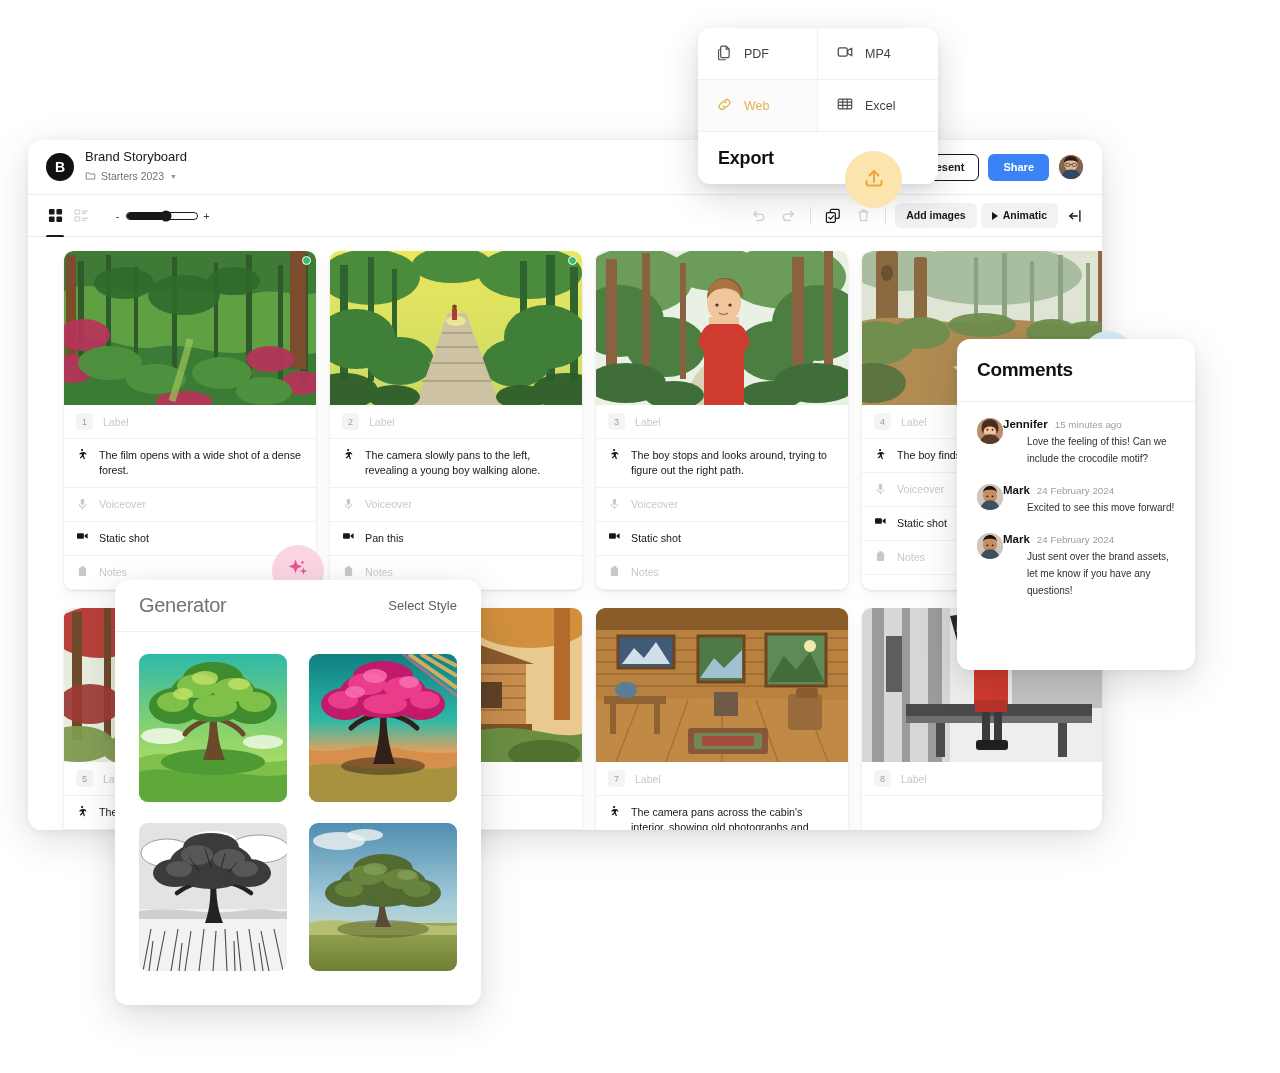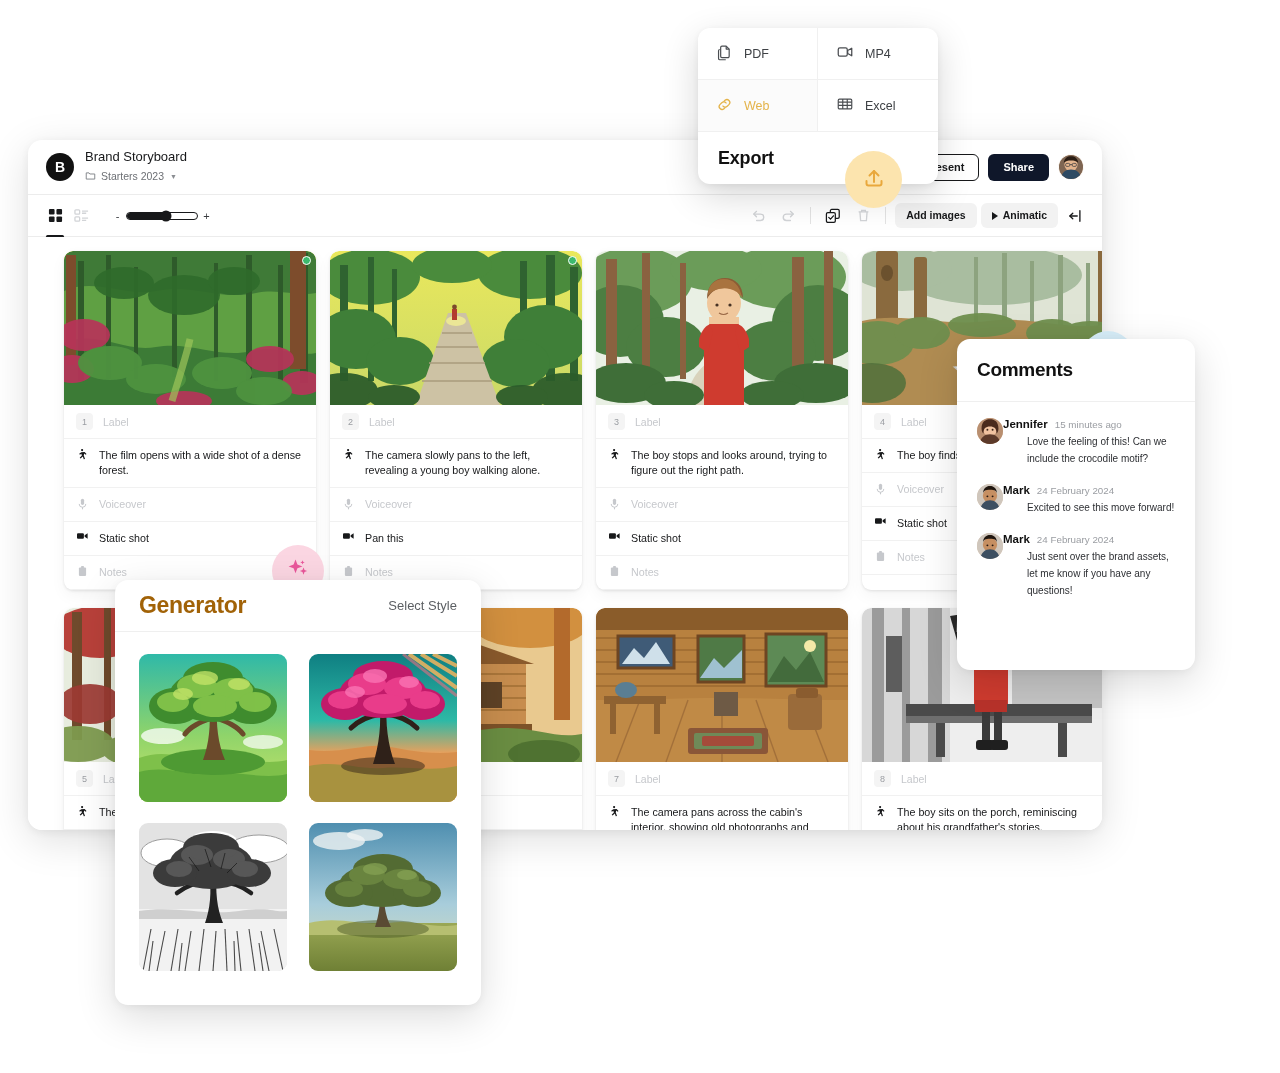--- a/index.html
+++ b/index.html
@@ -39,21 +39,21 @@
   .header-right {
     margin-left: auto; display: flex; align-items: center; gap: 9px;
   }
   .btn-present {
     border: 1.4px solid #17181a; background: #fff; color: #17181a;
     border-radius: 6px; font-size: 11px; font-weight: 600;
     padding: 7px 14px; line-height: 1; cursor: pointer;
     font-family: "Liberation Sans", sans-serif;
   }
   .btn-share {
-    border: none; background: #0f172a; color: #fff;
+    border: none; background: #3b82f6; color: #fff;
     border-radius: 6px; font-size: 11px; font-weight: 600;
     padding: 8px 15px; line-height: 1; cursor: pointer;
     font-family: "Liberation Sans", sans-serif;
   }
   .avatar-head {
     width: 26px; height: 26px; border-radius: 50%;
     overflow: hidden; flex: 0 0 auto; background: #c9a27a;
     border: 1.5px solid #fff;
   }
 
@@ -210,21 +210,21 @@
     position: absolute; left: 115px; top: 580px;
     width: 366px; height: 425px; background: #fff;
     border-radius: 13px;
     box-shadow: 0 12px 40px rgba(0,0,0,0.14), 0 2px 8px rgba(0,0,0,0.05);
     overflow: hidden;
   }
   .gen-head {
     height: 52px; display: flex; align-items: center; padding: 0 24px;
     border-bottom: 1px solid #efefef;
   }
-  .gen-title { font-size: 23px; font-weight: 700; color: #a16207; letter-spacing: -0.3px; }
+  .gen-title { font-size: 20px; font-weight: 400; color: #737373; letter-spacing: -0.3px; }
   .gen-style { margin-left: auto; font-size: 13px; color: #5c5f63; cursor: pointer; }
   .gen-grid {
     display: grid; grid-template-columns: 1fr 1fr; gap: 21px;
     padding: 22px 24px;
   }
   .gen-cell {
     width: 148px; height: 148px; border-radius: 9px; overflow: hidden; cursor: pointer;
   }
   .gen-cell svg { display: block; width: 100%; height: 100%; }
 </style>
@@ -878,28 +878,20 @@
                 <rect x="120" y="104" width="8" height="30" fill="#3a3a3a"></rect>
                 <rect x="132" y="104" width="8" height="30" fill="#3a3a3a"></rect>
                 <rect x="114" y="132" width="18" height="10" rx="3" fill="#1f1f1f"></rect>
                 <rect x="128" y="132" width="18" height="10" rx="3" fill="#1f1f1f"></rect>
               </g>
             </svg>
           </div>
           <div class="sb-label-row">
             <div class="sb-num">8</div>
             <div class="sb-label-ph">Label</div>
-          </div>
-          <div class="sb-field">
-            <span class="fi">
-              <svg width="10" height="12" viewBox="0 0 10 12" fill="#17181a">
-                  <path d="M6.2 1.1a1.1 1.1 0 1 1-2.2 0 1.1 1.1 0 0 1 2.2 0zM4.3 3.2l-2.1 1.5.7 1 1.4-.9.6 1.6-2.2 2.3.9.8 2.2-2.1 1 2.9 1.2-.4-1.3-3.7.7-1.7 1.3 1.3.8-.8L7.6 3z"></path>
-                </svg>
-            </span>
-            <div class="sb-text">The boy sits on the porch, reminiscing about his grandfather's stories.</div>
           </div>
 
         </div>
       </div>
     </div>
   </div>
 
   <div id="export-menu">
     <div class="ex-grid">
       <div class="ex-cell">

